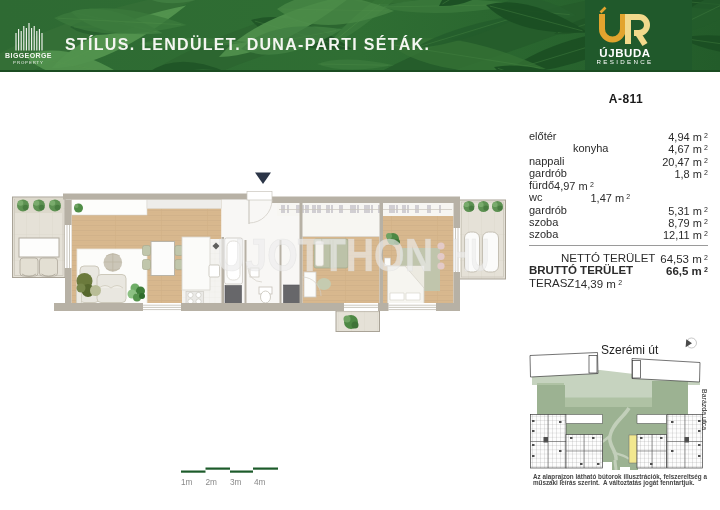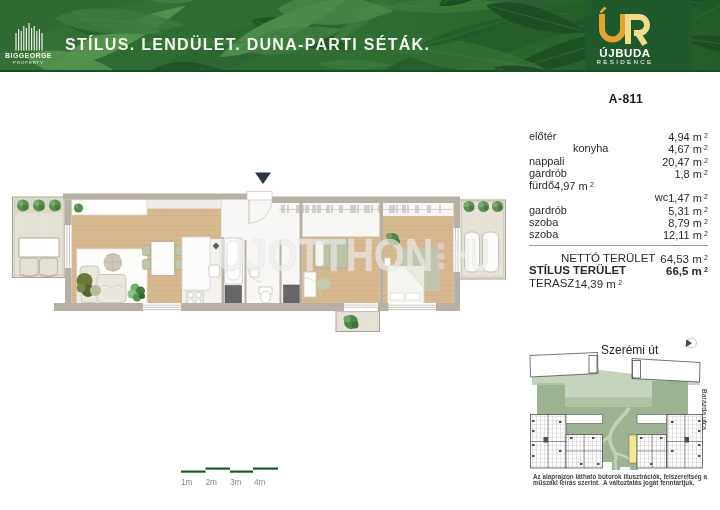--- a/index.html
+++ b/index.html
@@ -203,21 +203,21 @@
       <span>20,47 m <span style="font-size:7px;vertical-align:3px;">2</span></span>
     </div>
   <div style="display:flex;justify-content:space-between;height:12.25px;line-height:12.25px;">
       <span>gardrób</span>
       <span>1,8 m <span style="font-size:7px;vertical-align:3px;">2</span></span>
     </div>
   <div style="display:flex;justify-content:flex-start;height:12.25px;line-height:12.25px;">
       <span>fürdő</span>
       <span>4,97 m <span style="font-size:7px;vertical-align:3px;">2</span></span>
     </div>
-  <div style="display:flex;justify-content:flex-end;height:12.25px;line-height:12.25px;">
+  <div style="display:flex;justify-content:flex-start;height:12.25px;line-height:12.25px;gap:48px;">
       <span>wc</span>
       <span>1,47 m <span style="font-size:7px;vertical-align:3px;">2</span></span>
     </div>
   <div style="display:flex;justify-content:space-between;height:12.25px;line-height:12.25px;">
       <span>gardrób</span>
       <span>5,31 m <span style="font-size:7px;vertical-align:3px;">2</span></span>
     </div>
   <div style="display:flex;justify-content:space-between;height:12.25px;line-height:12.25px;">
       <span>szoba</span>
       <span>8,79 m <span style="font-size:7px;vertical-align:3px;">2</span></span>
@@ -229,21 +229,21 @@
 </div>
 
 <div class="abs" style="left:529px;top:245px;width:179px;height:1px;background:#9a9a9a;"></div>
 
 <div class="abs" style="left:529px;top:252px;width:179px;font-size:11.5px;color:#2b2b2b;">
   <div style="display:flex;justify-content:space-between;height:12.3px;line-height:12.3px;margin-left:32px;">
       <span>NETTÓ TERÜLET</span>
       <span>64,53 m <span style="font-size:7px;vertical-align:3px;">2</span></span>
     </div>
   <div style="display:flex;justify-content:space-between;height:12.3px;line-height:12.3px;font-weight:bold;">
-      <span>STÍLUS TERÜLET</span>
+      <span>BRUTTÓ TERÜLET</span>
       <span>66,5 m <span style="font-size:7px;vertical-align:3px;">2</span></span>
     </div>
   <div style="display:flex;justify-content:flex-start;height:12.3px;line-height:12.3px;">
       <span>TERASZ</span>
       <span>14,39 m <span style="font-size:7px;vertical-align:3px;">2</span></span>
     </div>
 </div>
 
 <div class="abs" style="left:0;top:160px;width:520px;height:330px;">
 <svg id="plan" width="520" height="330" viewBox="0 160 520 330">

